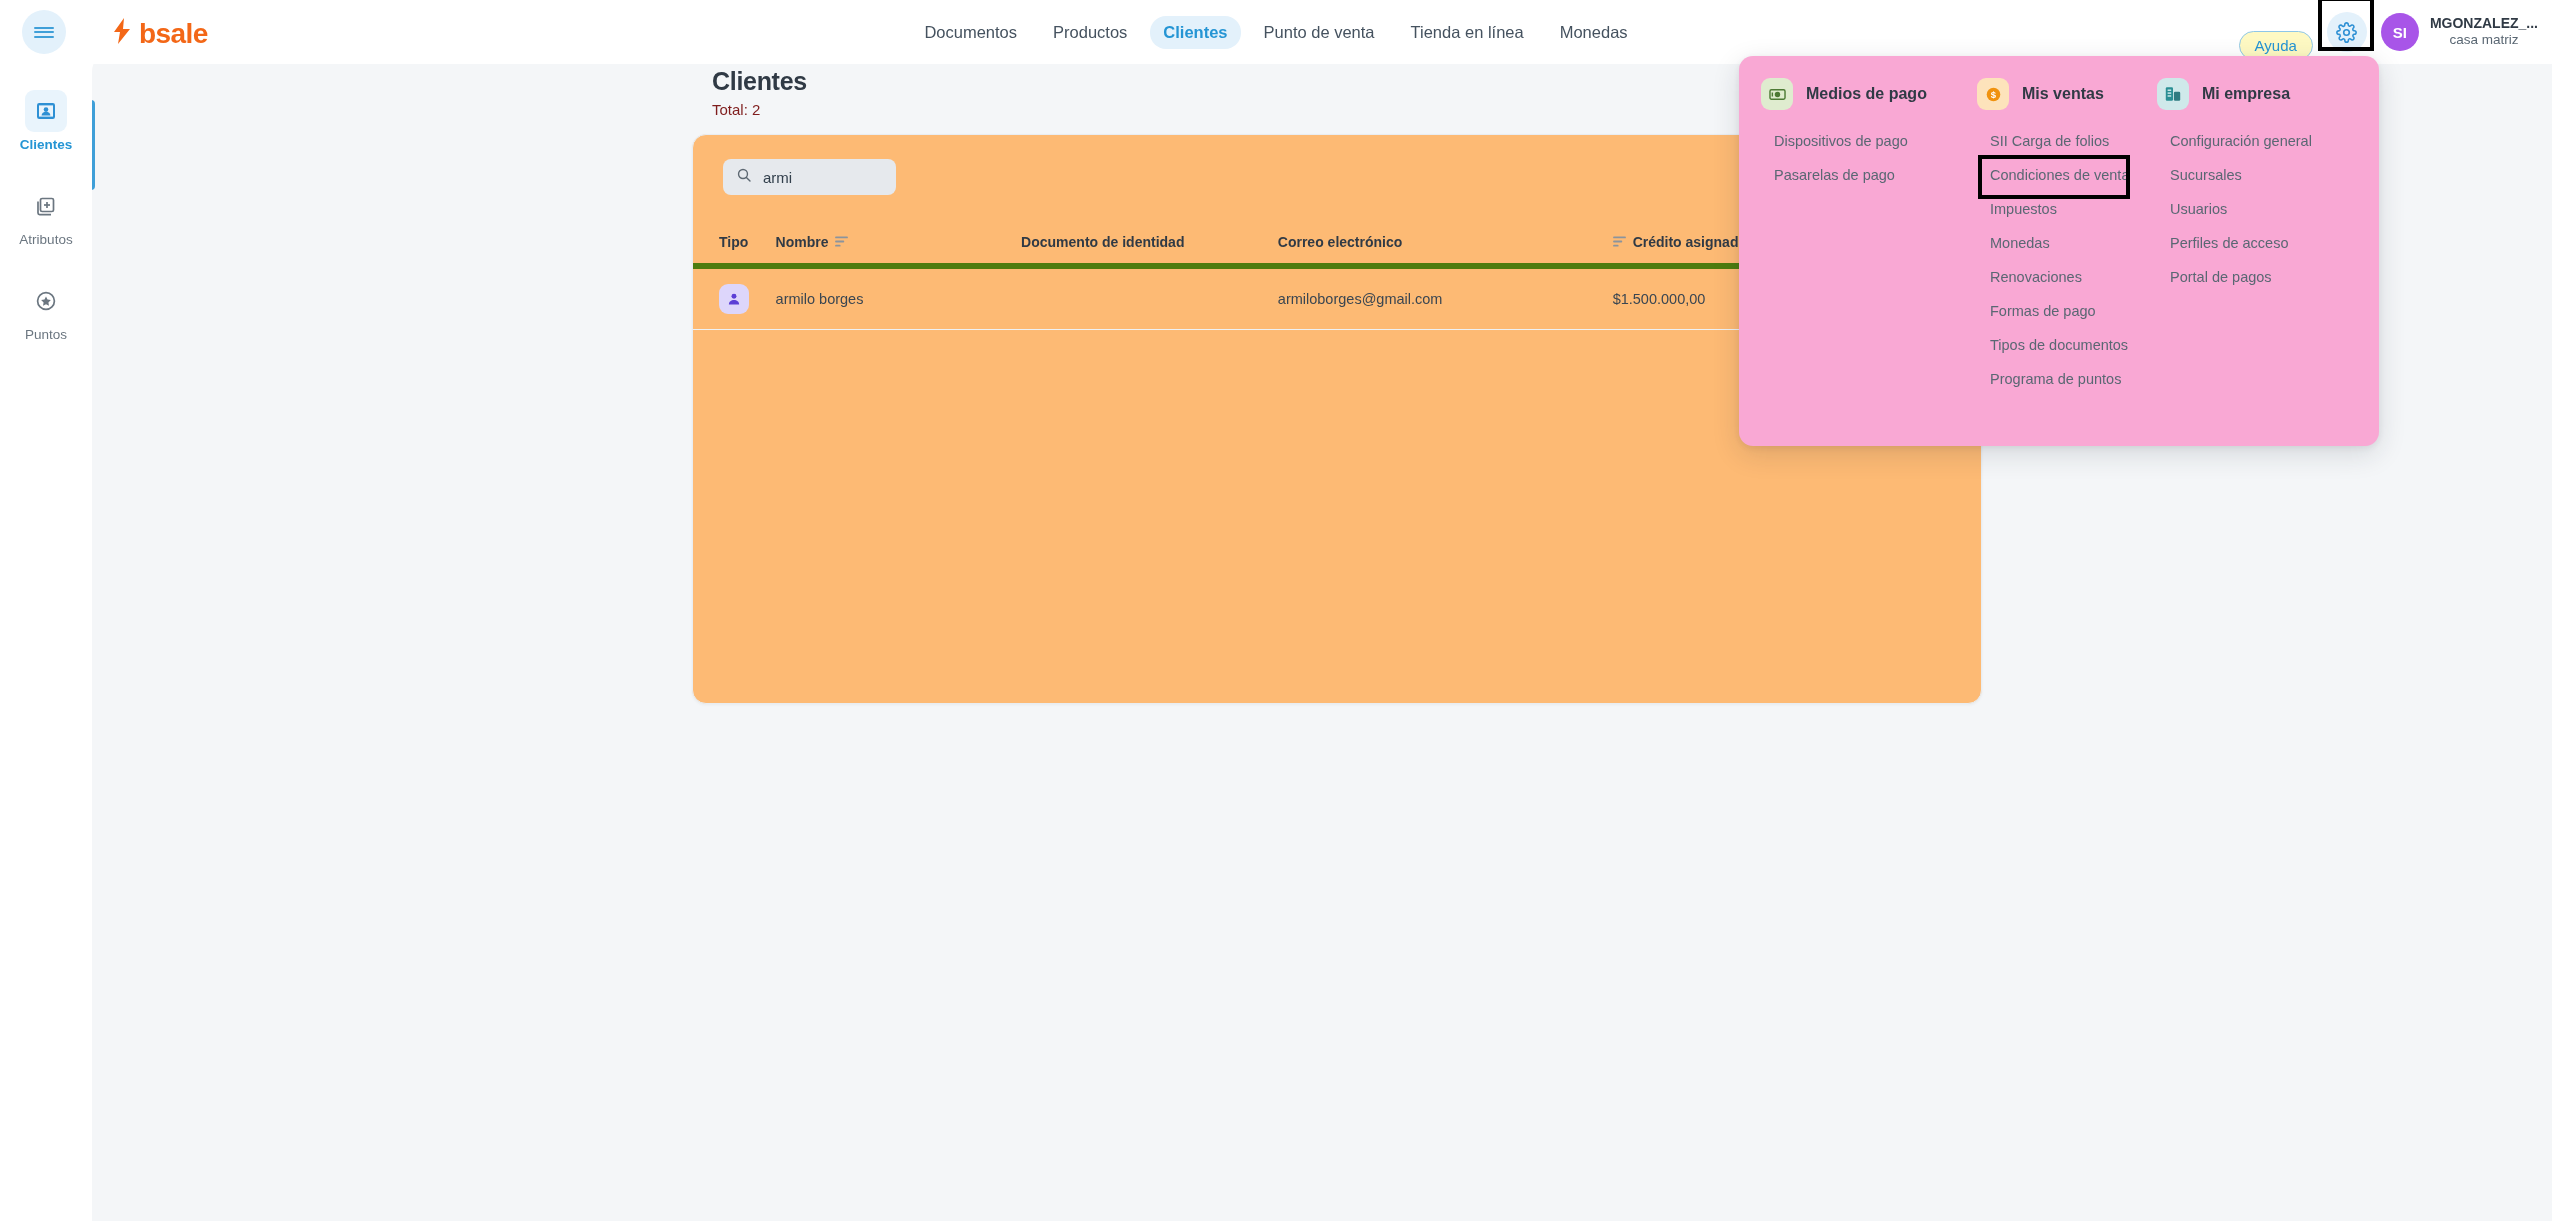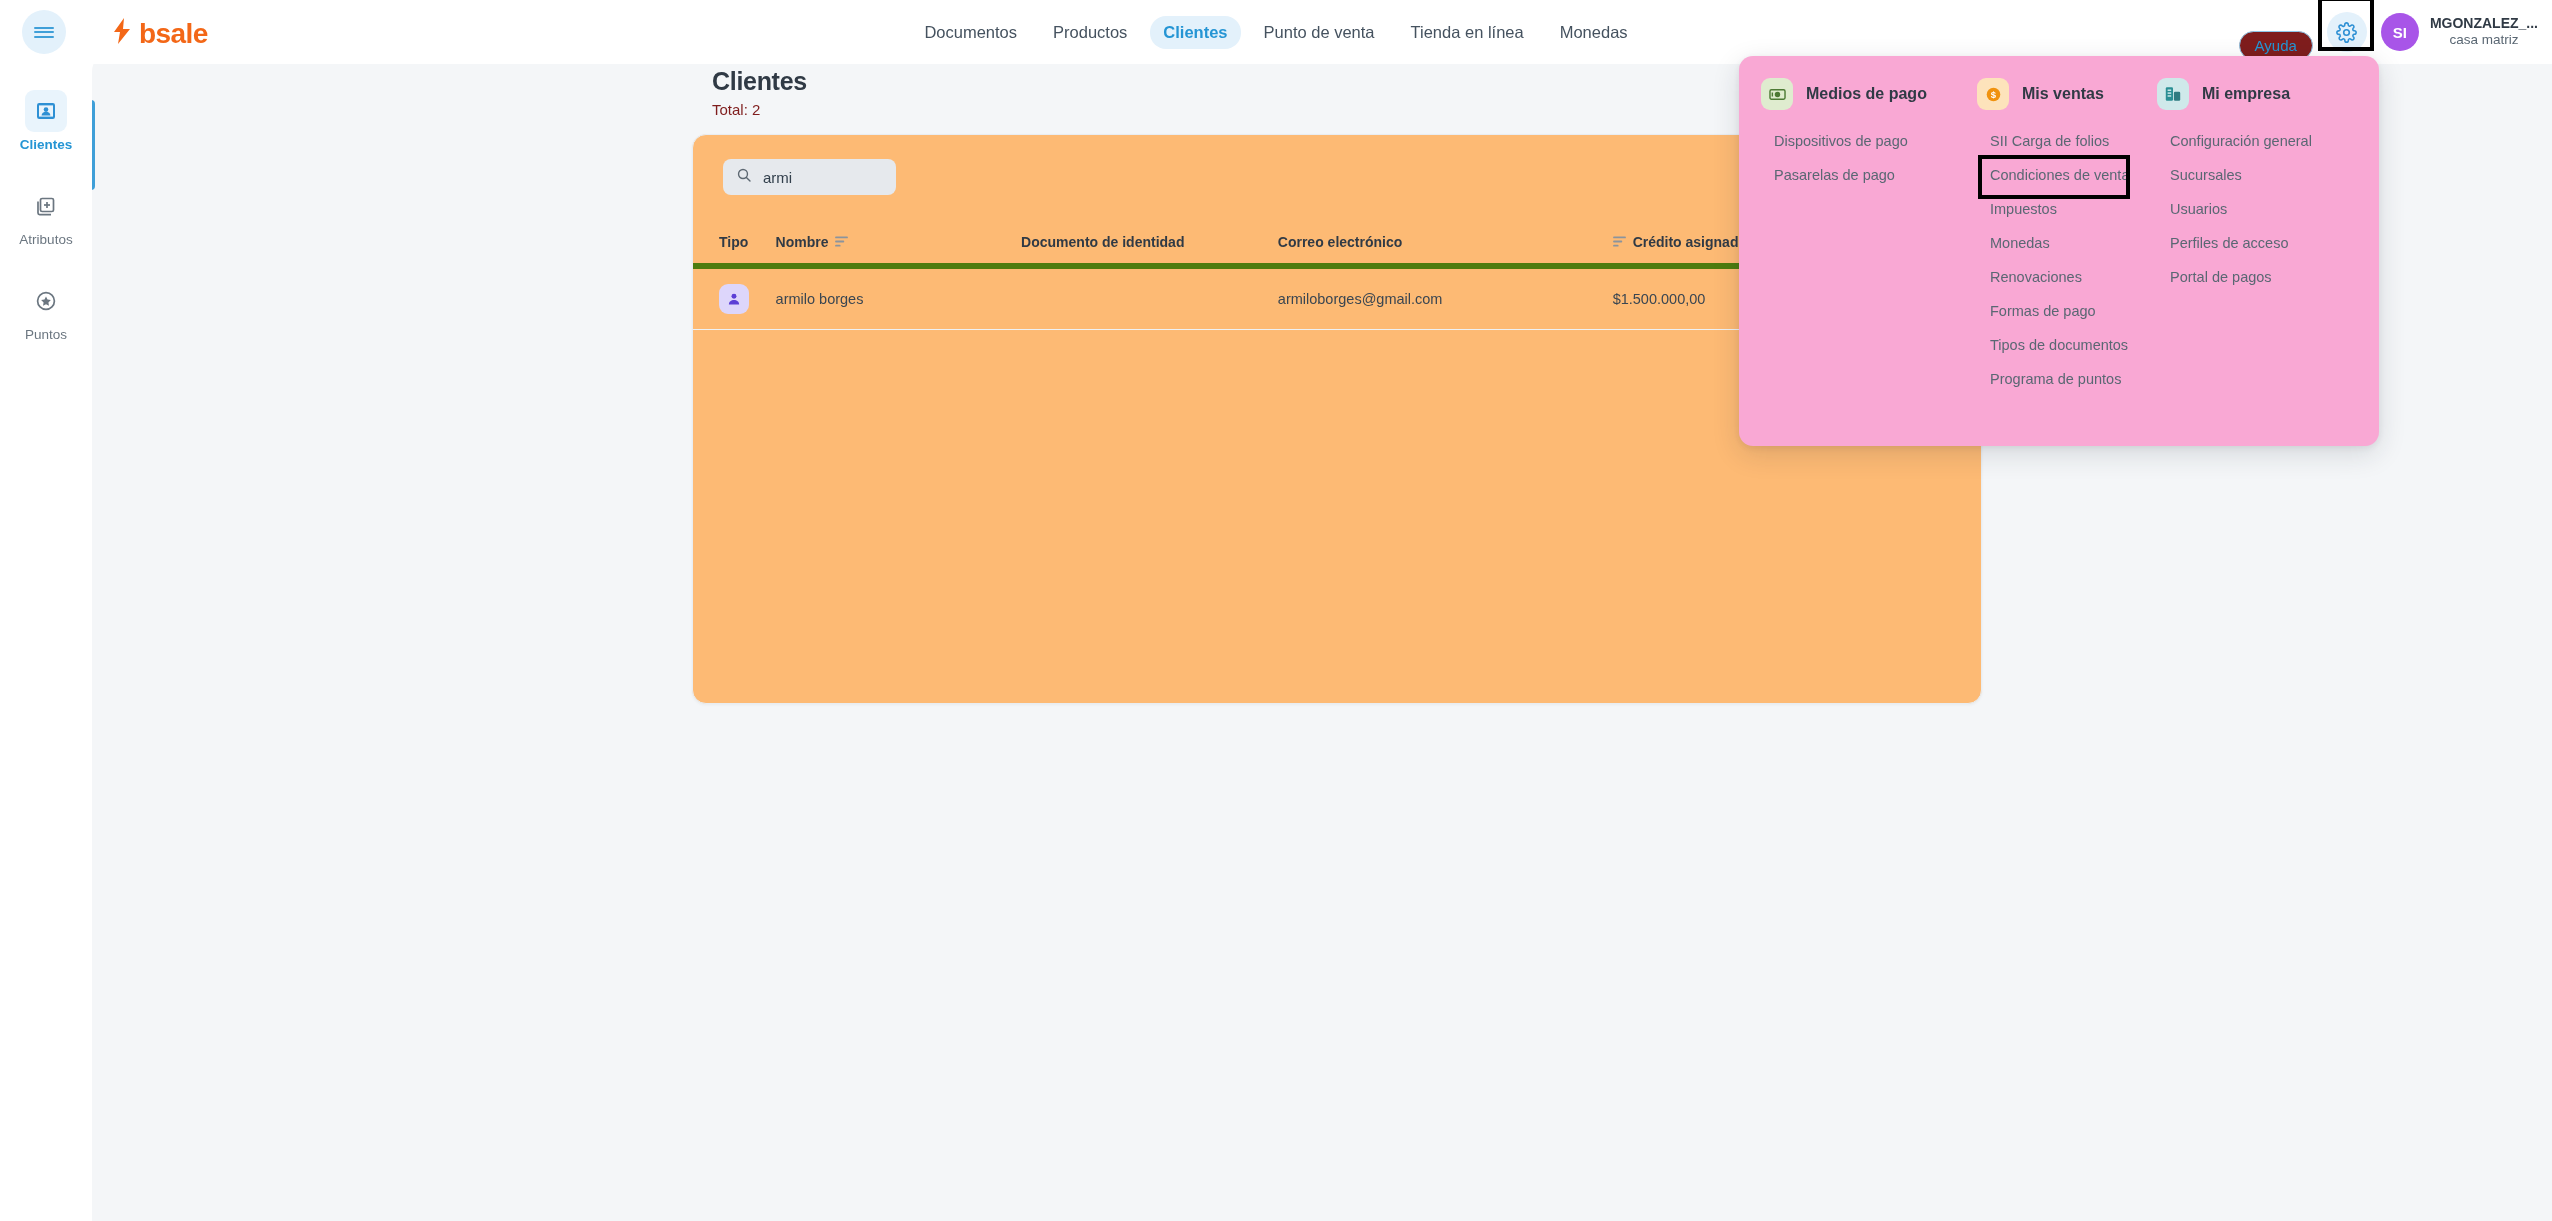--- a/index.html
+++ b/index.html
@@ -34,21 +34,21 @@
   }
   .navitem {
     font-size: 16.5px; color: #45525f; padding: 7px 13px; border-radius: 16px;
     cursor: pointer; white-space: nowrap;
   }
   .navitem.active { background: #e3f1fb; color: #2595d4; font-weight: 700; }
 
   .topright { position: absolute; right: 14px; top: 0; height: 64px; display: flex; align-items: center; gap: 0px; }
   .ayuda {
     border: 1.4px solid #8ec7e8; color: #2595d4; font-size: 15px;
-    padding: 5px 15px; border-radius: 16px; cursor: pointer; background: #7f1d1d; margin-top: 27px;
+    padding: 5px 15px; border-radius: 16px; cursor: pointer; background: #fef9c3; margin-top: 27px;
   }
   .gear-wrap { position: relative; margin-left: 14px; margin-right: 14px; }
   .gear-highlight {
     position: absolute; left: -9px; top: -15px; width: 56px; height: 54px;
     border: 4px solid #000; background: transparent; pointer-events: none;
   }
   .gear {
     width: 40px; height: 40px; border-radius: 50%; background: #e3f1fb;
     display: flex; align-items: center; justify-content: center; cursor: pointer;
   }

